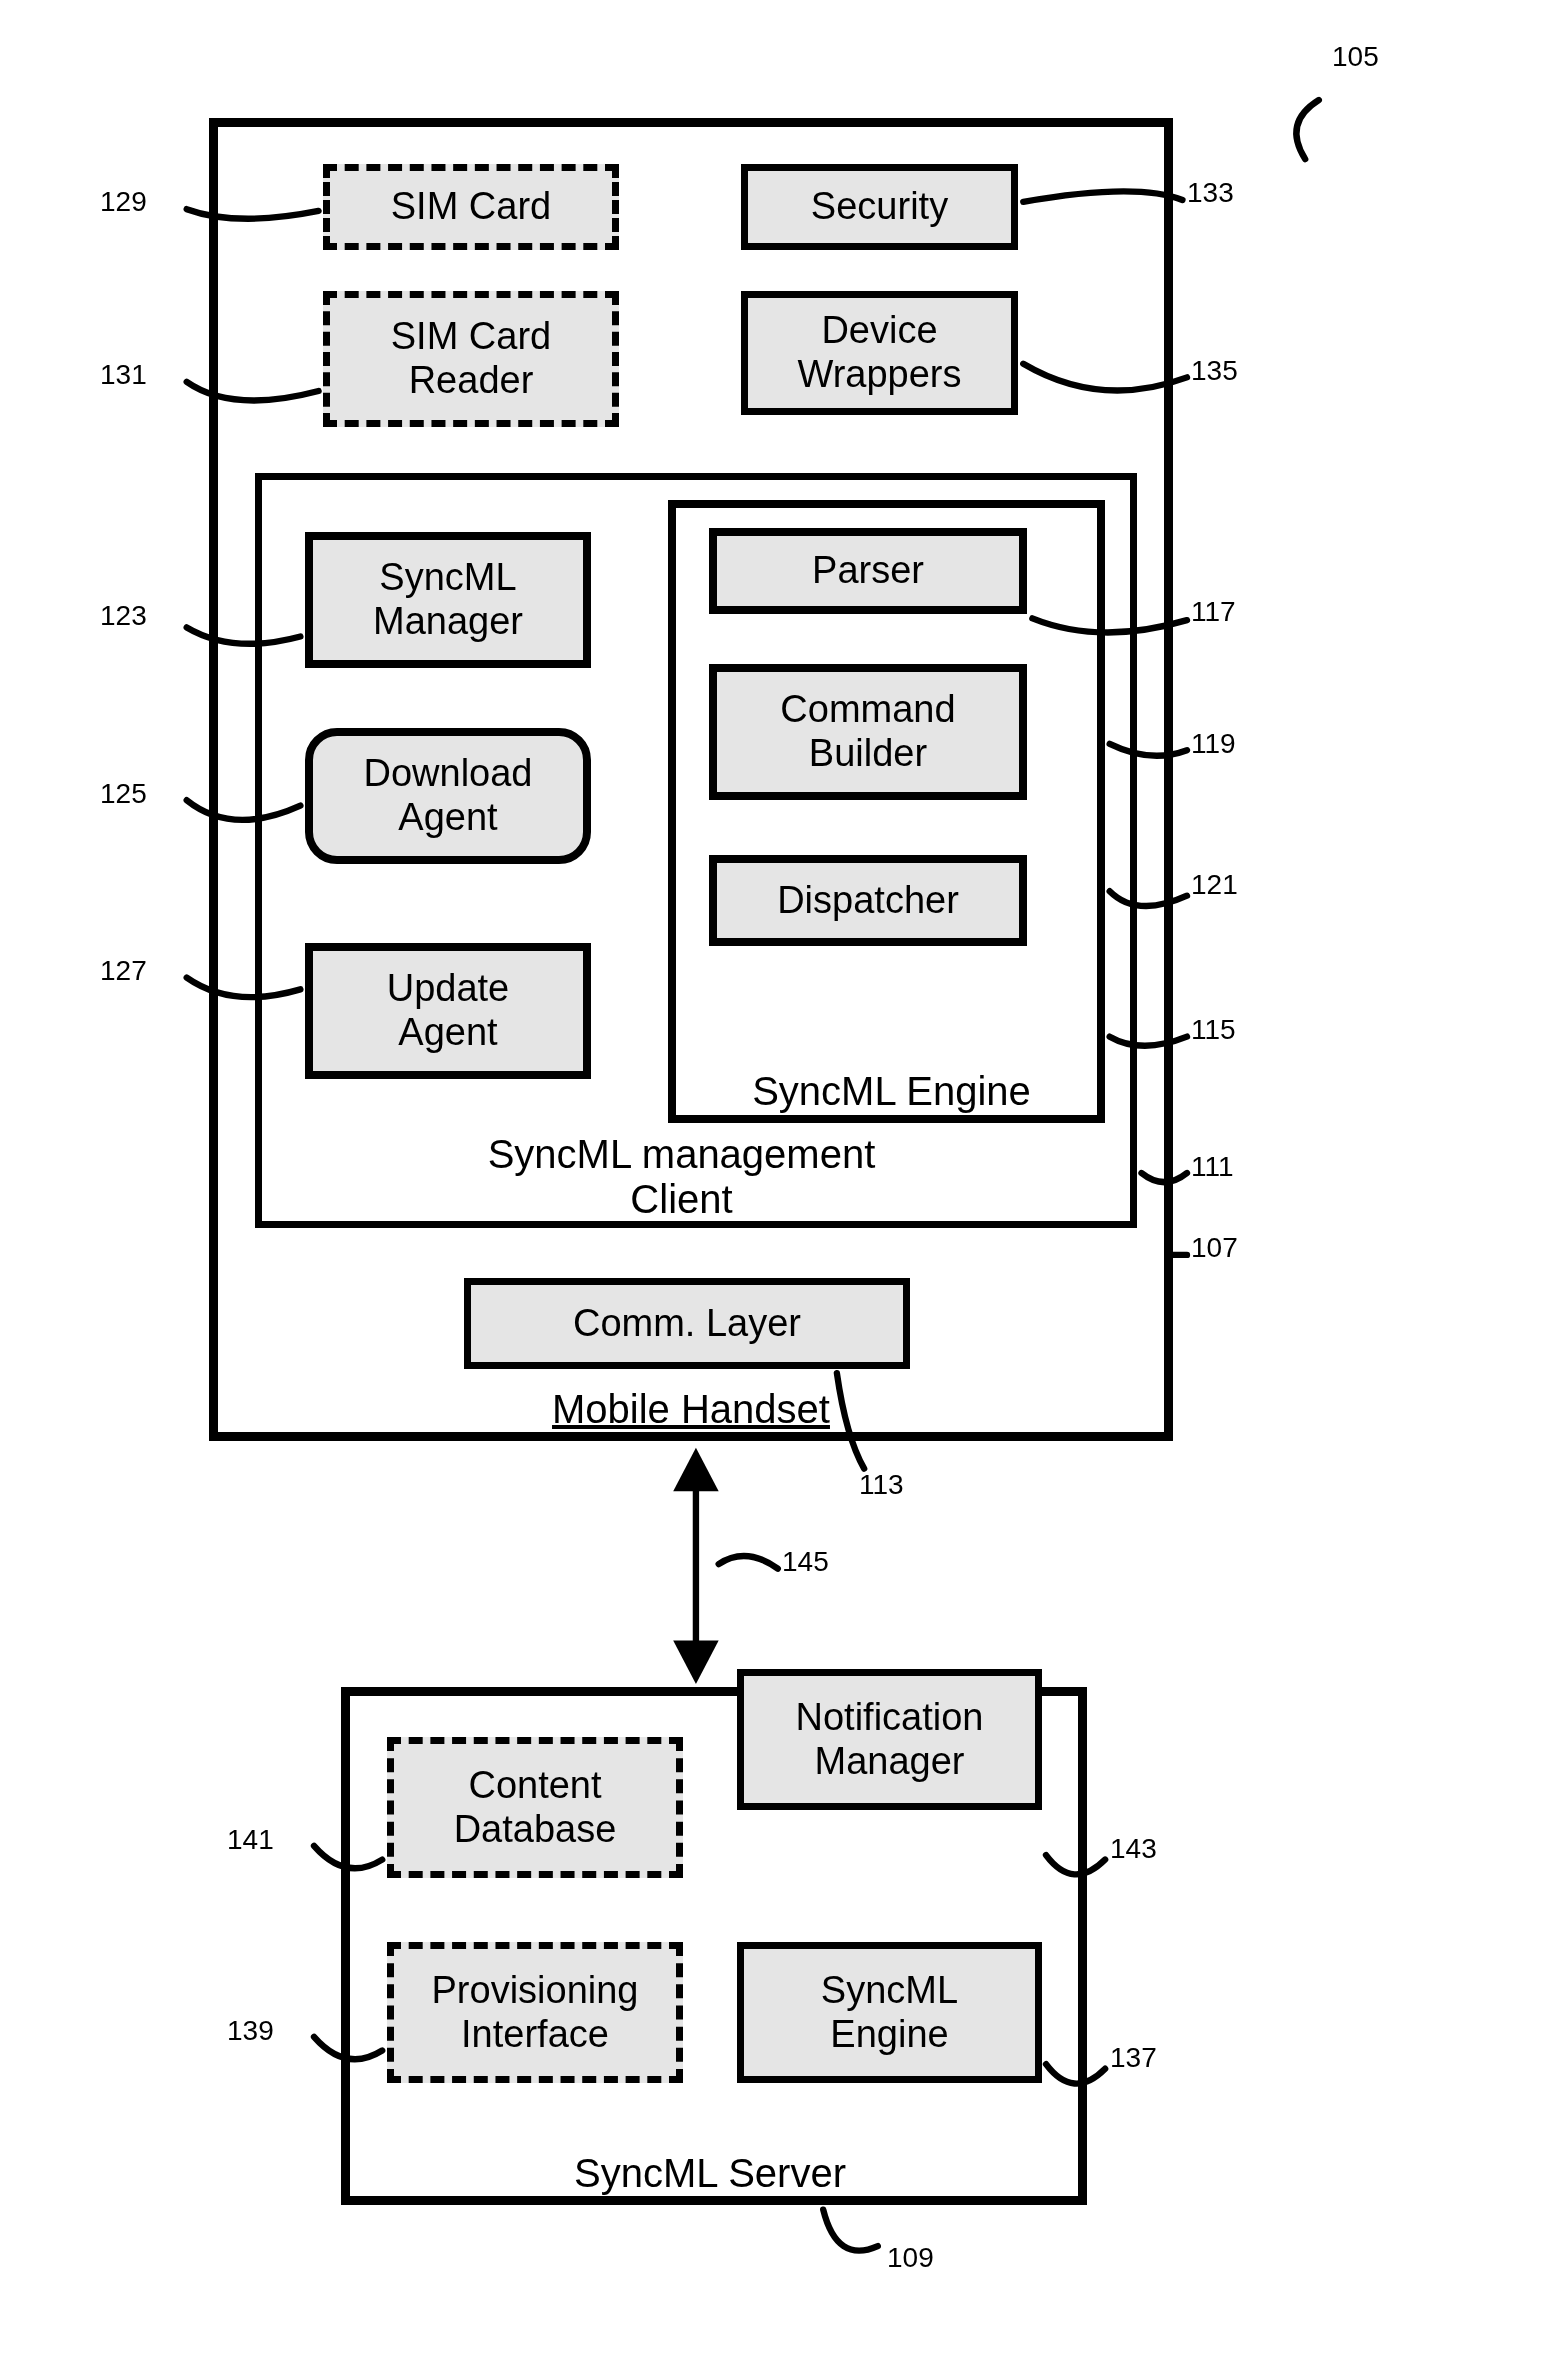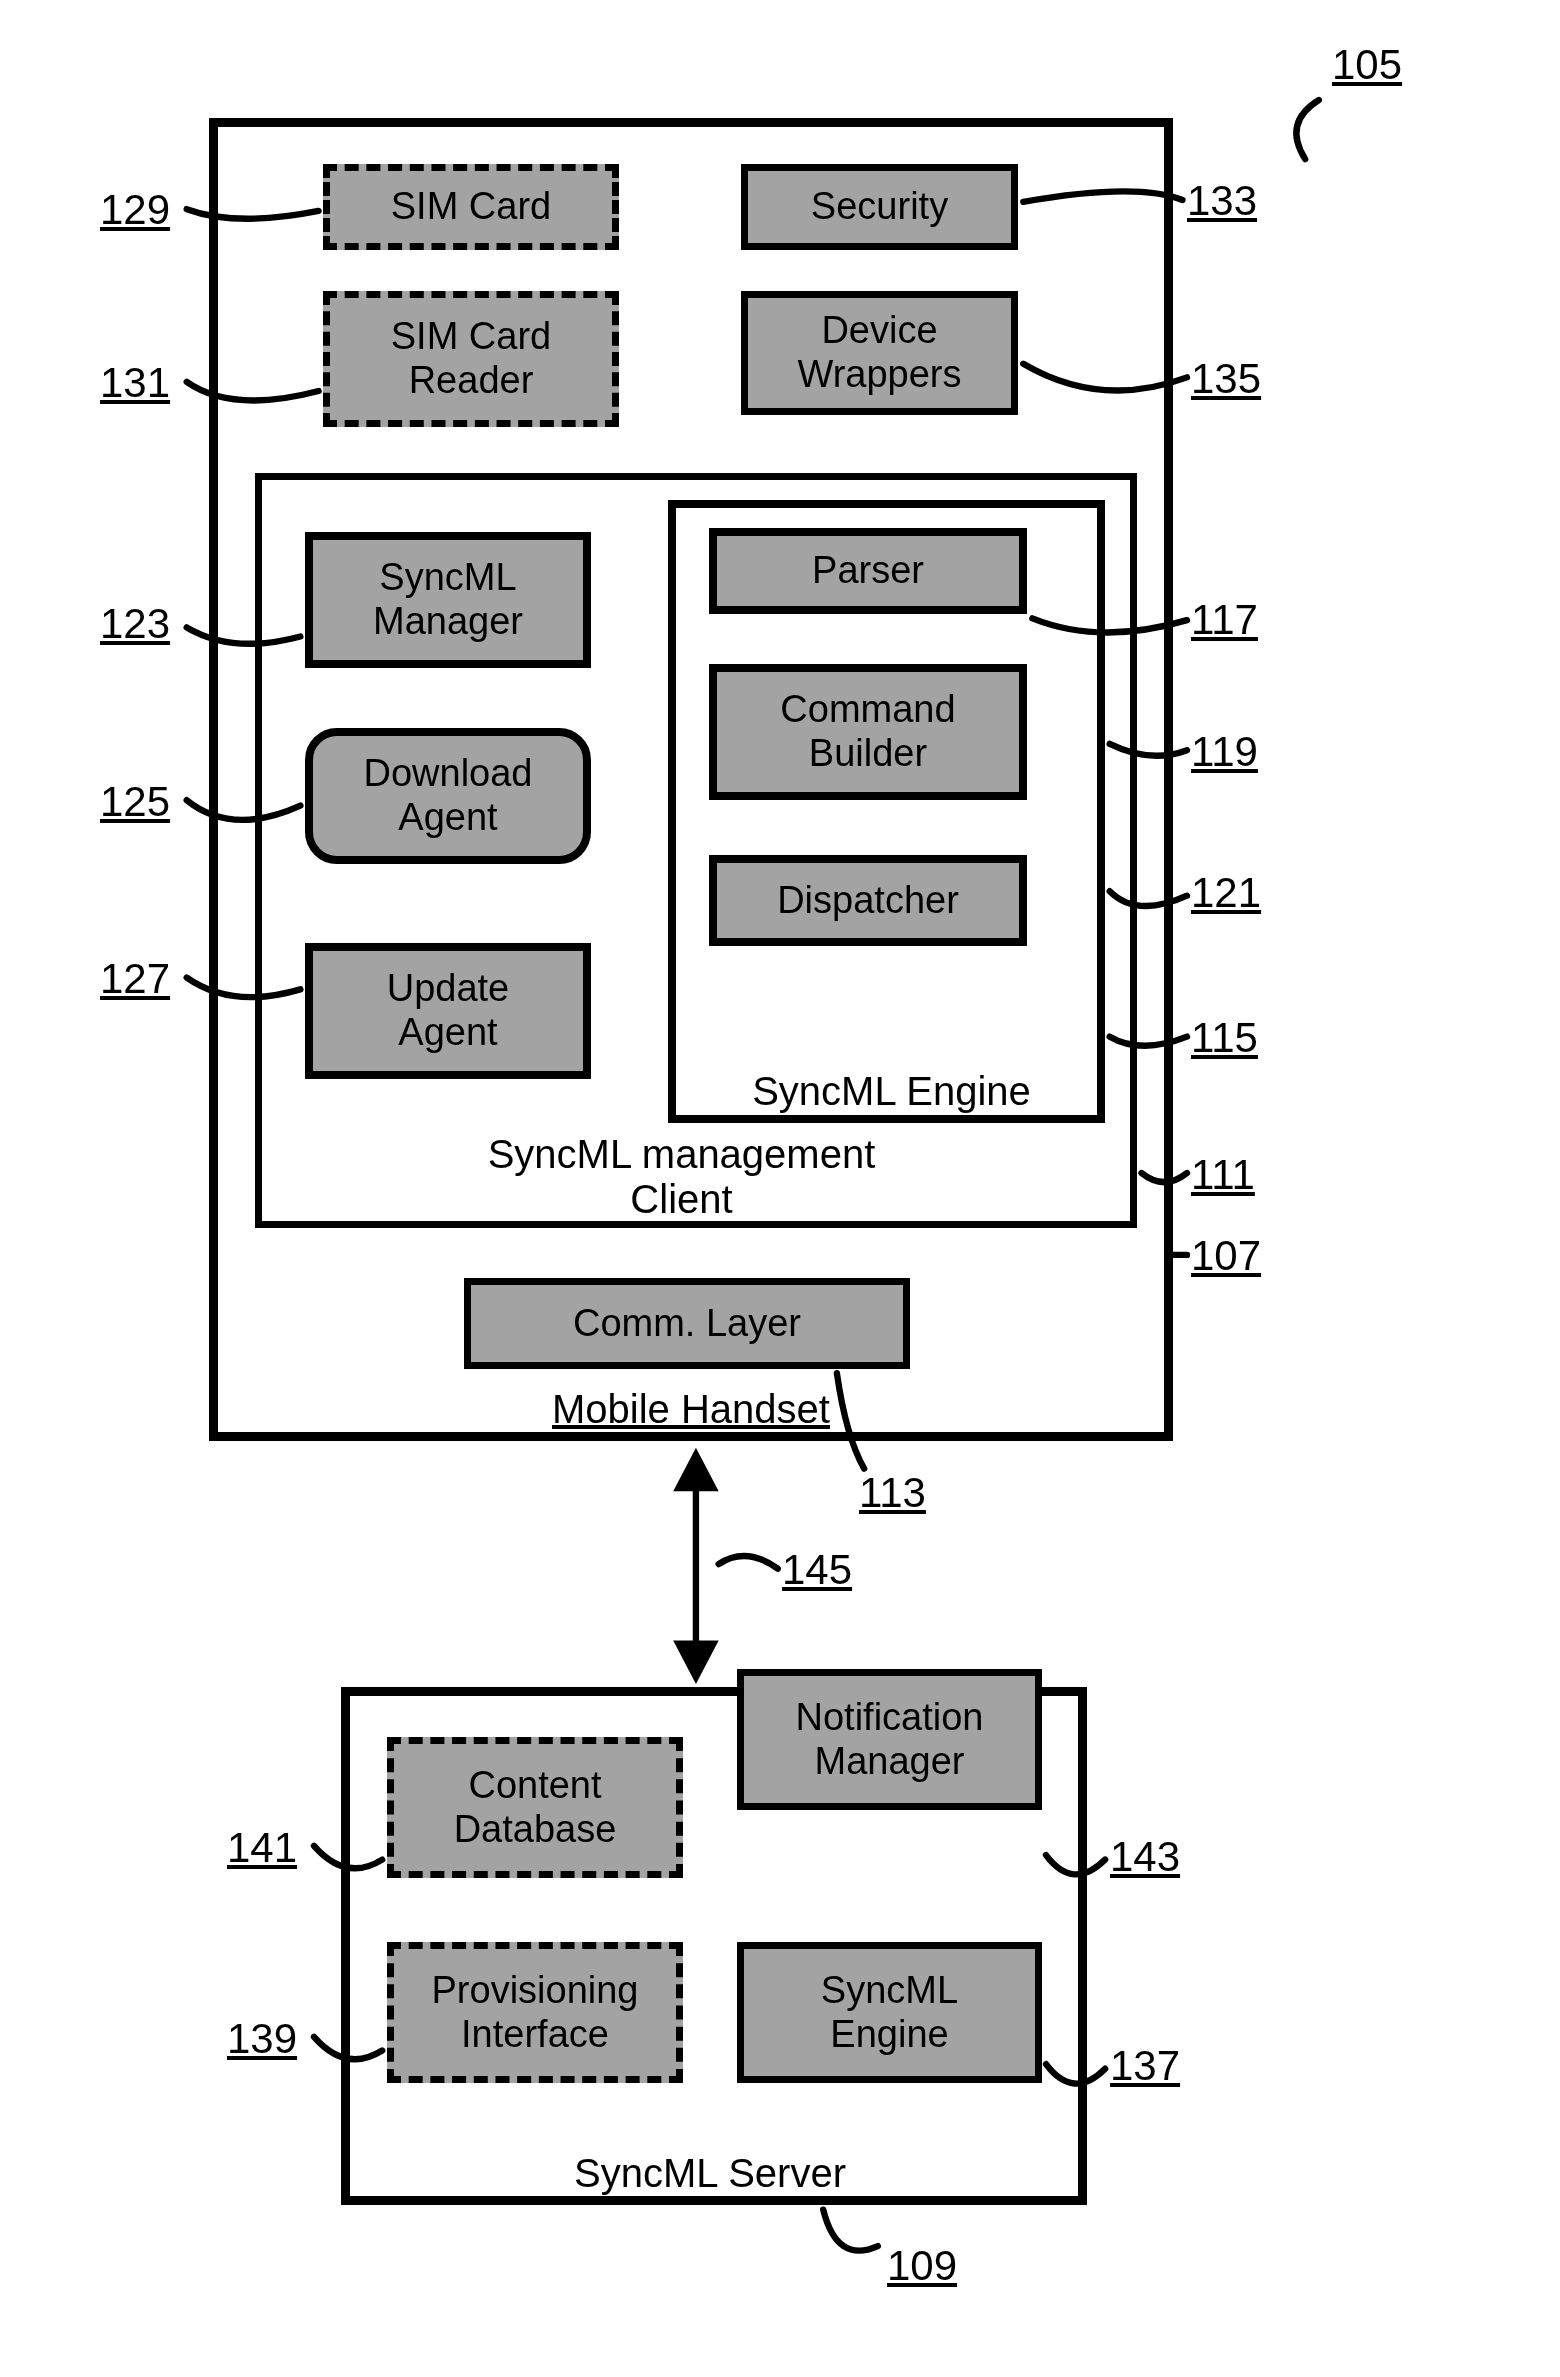--- a/index.html
+++ b/index.html
@@ -10,21 +10,21 @@
     font-family: Arial, Helvetica, sans-serif;
   }
   .canvas {
     position: relative;
     width: 1561px;
     height: 2377px;
   }
   .box {
     position: absolute;
     border: 7.3px solid #000;
-    background: #a3a3a3;
+    background: #e5e5e5;
     display: flex;
     align-items: center;
     justify-content: center;
     text-align: center;
     font-size: 38px;
     line-height: 1.15;
   }
   .box.dashed {
     border: 7.3px dashed #000;
   }
@@ -33,22 +33,21 @@
     border: 7.3px solid #000;
   }
   .thick { border-width: 9px; }
   .label {
     position: absolute;
     font-size: 40px;
     text-align: center;
   }
   .reflabel {
     position: absolute;
-    font-size: 42px;
-    text-decoration: underline;
+    font-size: 28px;
   }
   svg.overlay {
     position: absolute;
     left: 0; top: 0;
     width: 1561px;
     height: 2377px;
     pointer-events: none;
   }
   svg path, svg line, svg polyline {
     stroke: #000;

